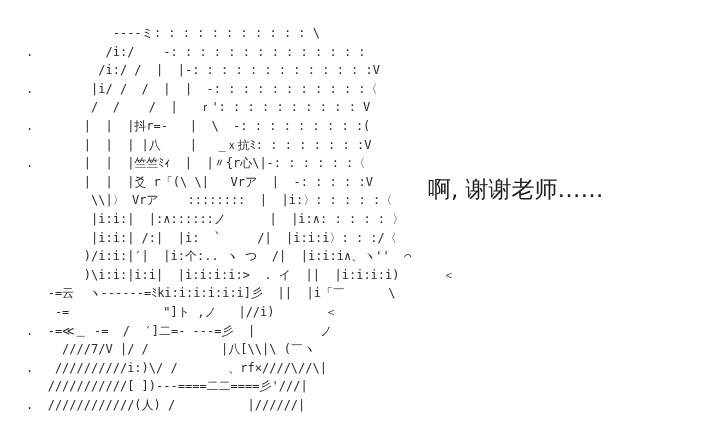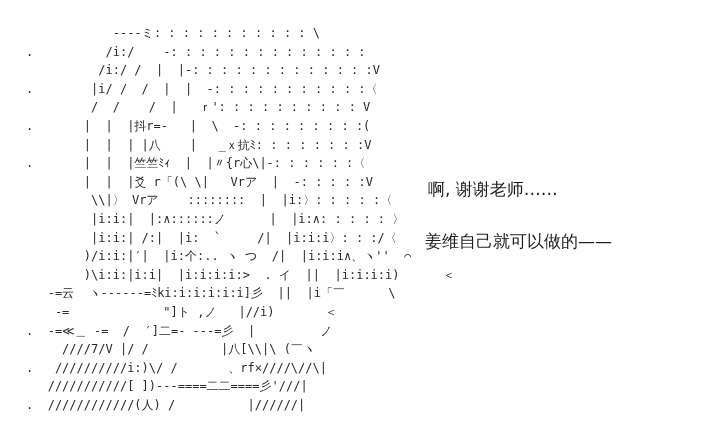--- a/index.html
+++ b/index.html
@@ -18,21 +18,21 @@
     font-family: "DejaVu Sans Mono", monospace;
     font-size: 12px;
     line-height: 18.6px;
     letter-spacing: 0px;
     color: #2a2a2a;
     white-space: pre;
   }
   .dialogue {
     position: absolute;
     font-family: "DejaVu Sans", "Liberation Sans", sans-serif;
-    font-size: 17px;
+    font-size: 23px;
     line-height: 20px;
     color: #1c1c1c;
     white-space: nowrap;
   }
   .dialogue-1 { left: 428px; top: 179px; }
   .dialogue-2 { left: 425px; top: 209px; }
   .dialogue-3 { left: 425px; top: 231px; }
 </style>
 </head>
 <body>
@@ -57,15 +57,14 @@
     -=             "]ト ,ノ   |//i)       ＜
 .  -=≪＿ -=  /  ′]二=- ---=彡  |         ノ
      ////7/V |/ /          |八[\\|\ (￣ヽ
 .   //////////i:)\/ /       、rf×////\//\|
    ///////////[ ])---====二二====彡'///|
 .  ////////////(人) /          |//////|</pre>
 
   <div class="dialogue dialogue-1">啊, 谢谢老师……</div>
 
 
-  <div class="dialogue dialogue-3">姜维自己就可以做的——</div>
 
 </div>
 
 </body></html>

